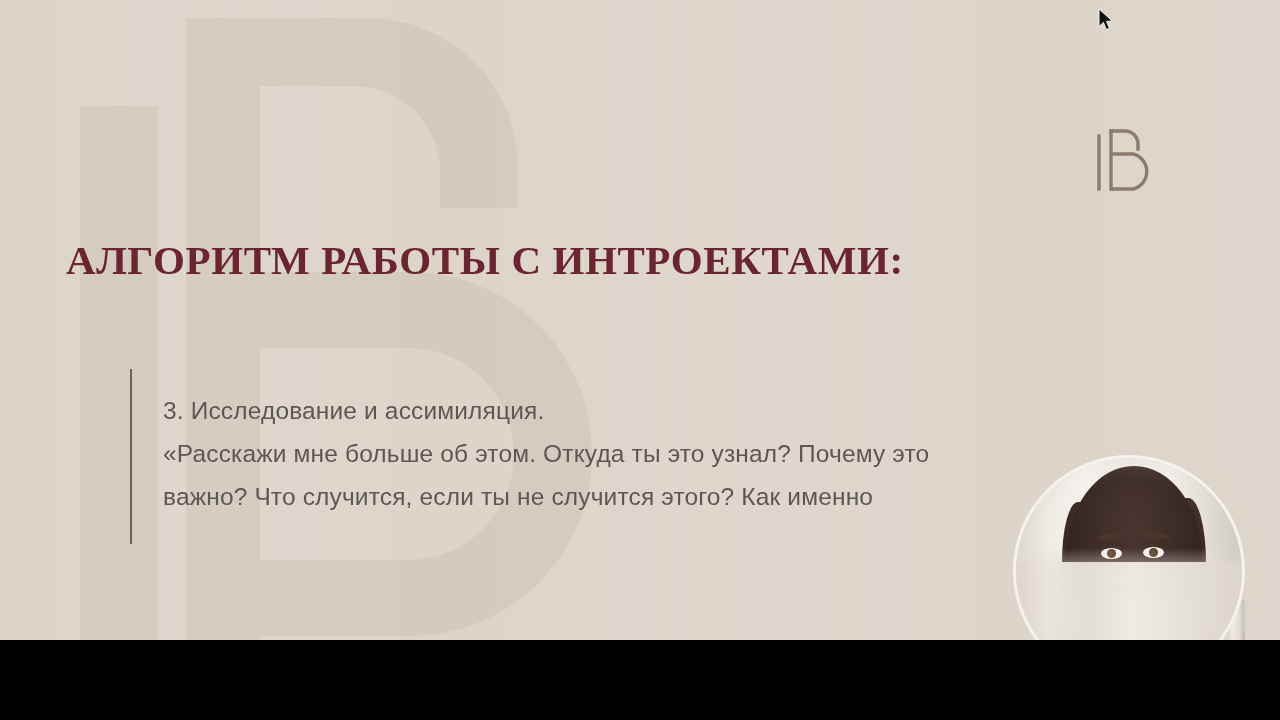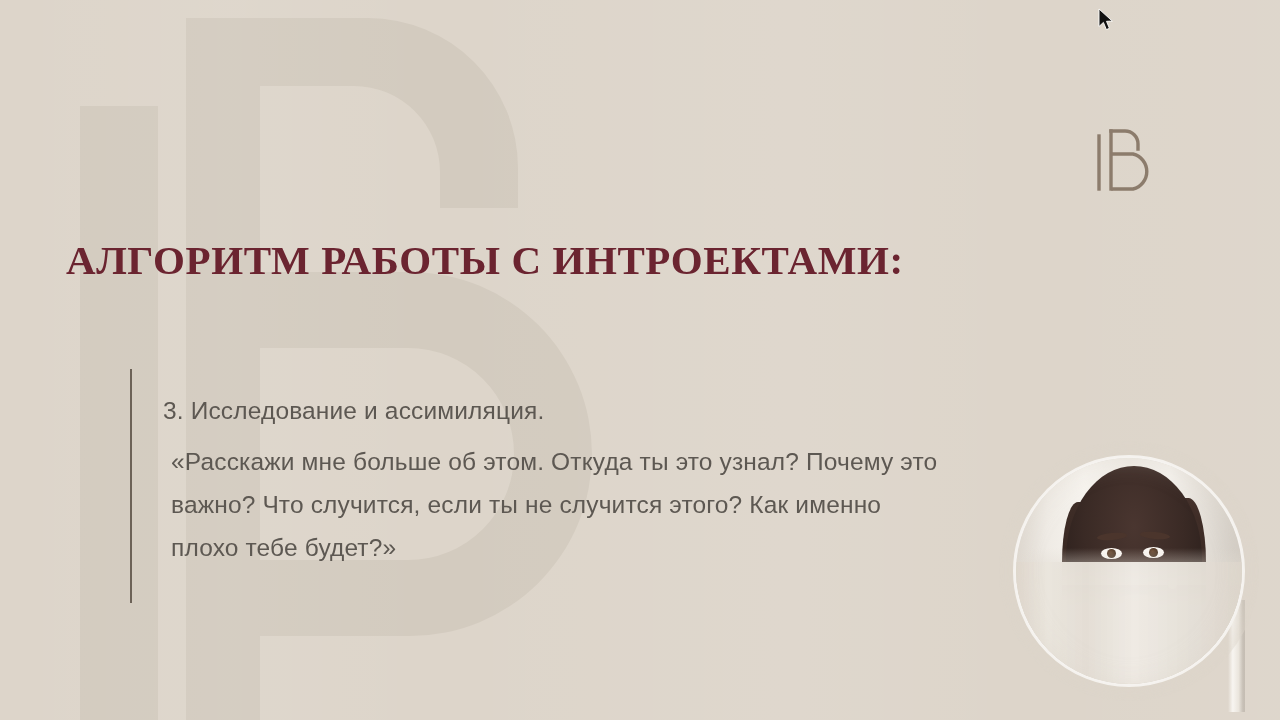--- a/index.html
+++ b/index.html
@@ -4,21 +4,21 @@
 <title>Slide</title>
 <style>
   html, body {
     margin: 0;
     padding: 0;
     background: #000;
   }
   #slide {
     position: relative;
     width: 1280px;
-    height: 720px;
+    height: 640px;
     overflow: hidden;
     background: #ddd5ca;
     font-family: "Liberation Sans", sans-serif;
     -webkit-font-smoothing: antialiased;
   }
 
   
   .bg-sheen {
     position: absolute;
     inset: 0;
@@ -92,21 +92,21 @@
   .body-text {
     color: #5d5852;
     font-size: 24.5px;
     line-height: 43px;
     letter-spacing: 0.15px;
     padding-top: 20px;
     padding-bottom: 26px;
   }
   .body-text .line { white-space: nowrap; }
   .body-text .para-lead { margin: 0; }
-  .body-text .para-quote { margin: 8px; max-width: 930px; }
+  .body-text .para-quote { margin: 0; max-width: 930px; }
 
   
   .webcam {
     position: absolute;
     left: 1013px;
     top: 455px;
     width: 232px;
     height: 232px;
     z-index: 6;
   }
@@ -302,21 +302,20 @@
 
   <h1 class="slide-title">АЛГОРИТМ РАБОТЫ С ИНТРОЕКТАМИ:</h1>
 
   <div class="body-block">
     <div class="body-rule"></div>
     <div class="body-text">
       <p class="para-lead line">3. Исследование и ассимиляция.</p>
       <p class="para-quote">
         <span class="line">«Расскажи мне больше об этом. Откуда ты это узнал? Почему это</span><br>
         <span class="line">важно? Что случится, если ты не случится этого? Как именно</span><br>
-        <span class="line">плохо тебе будет?»</span>
       </p>
     </div>
   </div>
 
   <div class="webcam-tail"></div>
 
   <div class="webcam">
     <div class="webcam-ring">
       <div class="webcam-inner">
         <div class="cam-backdrop"></div>

